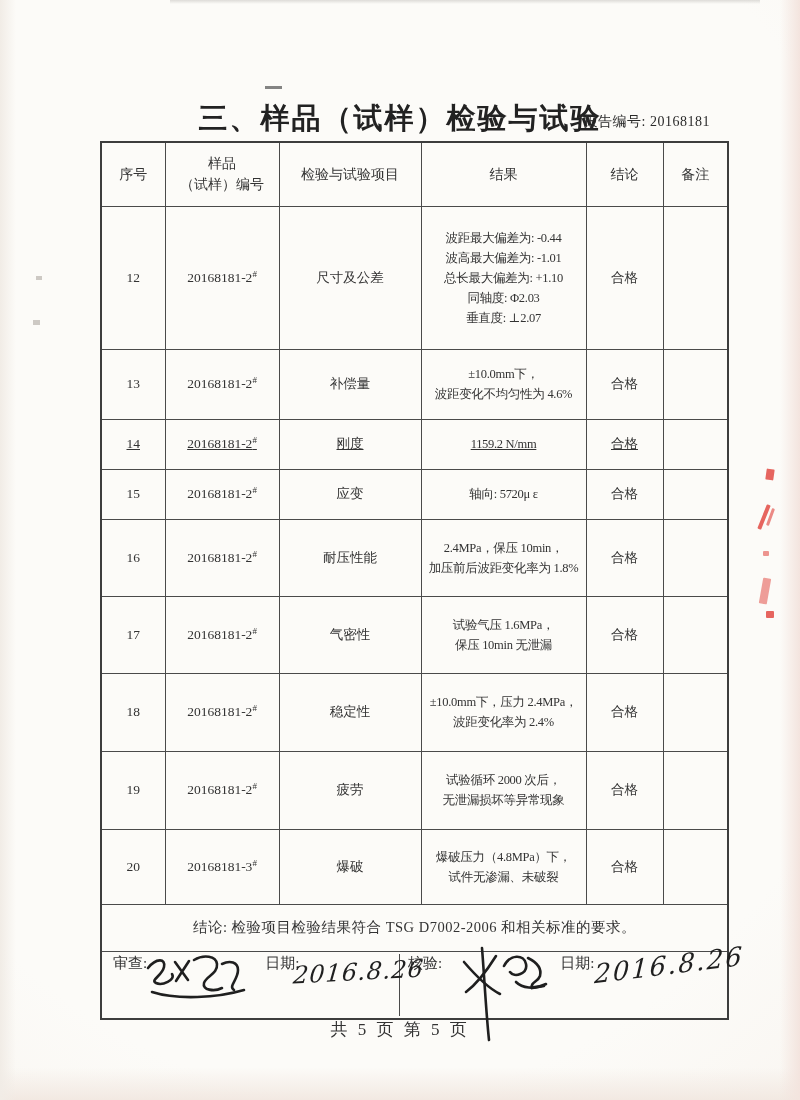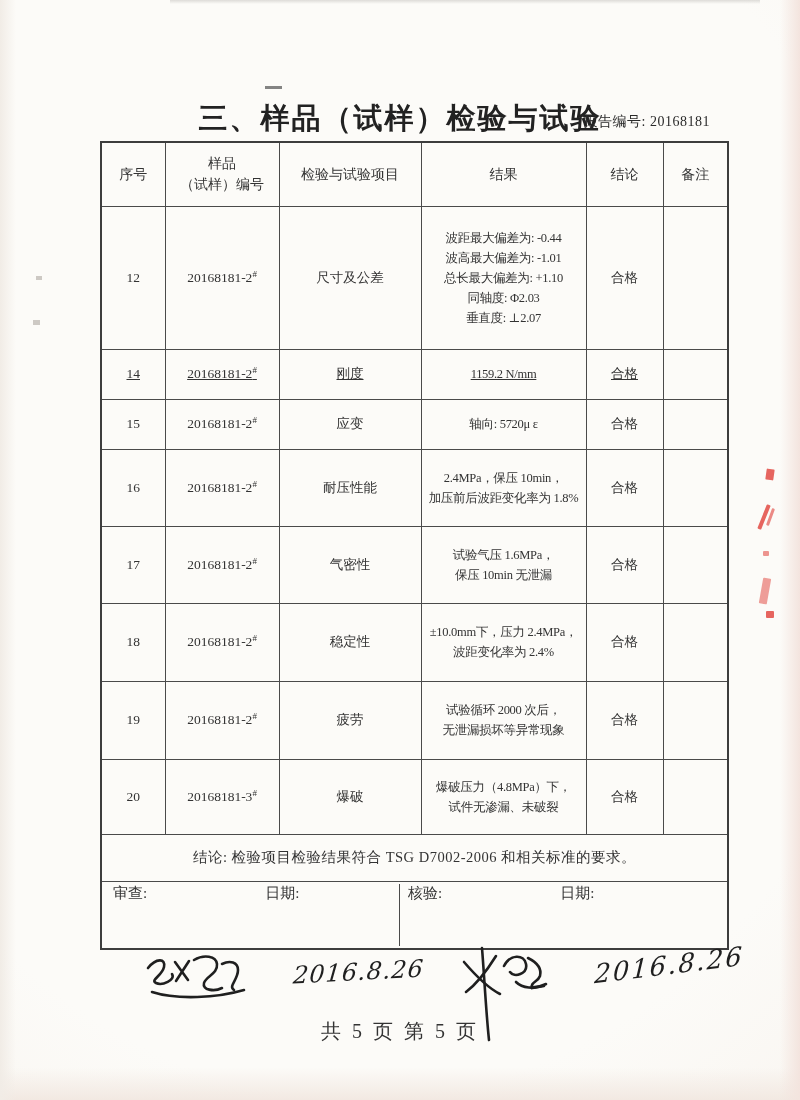--- a/index.html
+++ b/index.html
@@ -60,21 +60,21 @@
   .sig-half{display:flex;align-items:flex-start;height:100%;font-size:15px;}
   .sig-half.left{width:47.5%;border-right:1px solid #4a4a4a;}
   .sig-half.right{flex:1;}
   .sig-label{white-space:nowrap;}
   .lbl-review{margin-left:9px;}
   .lbl-review-date{margin-left:118px;}
   .lbl-verify{margin-left:8px;}
   .lbl-verify-date{margin-left:118px;}
   .footer{
     position:absolute;top:1018px;left:0;width:100%;
-    text-align:center;font-size:20px;letter-spacing:3px;color:#333;
+    text-align:center;font-size:17px;letter-spacing:3px;color:#333;
   }
   
   .sig-svg{position:absolute;overflow:visible;}
   .handwrite{
     position:absolute;
     font-family:"DejaVu Serif",serif;font-style:italic;
     color:#1f1f1f;white-space:nowrap;
   }
   .hw-date1{left:293px;top:958px;font-size:24px;transform:rotate(-3deg) skewX(-8deg);letter-spacing:1px;}
   .hw-date2{left:594px;top:950px;font-size:26px;transform:rotate(-7deg) skewX(-10deg);letter-spacing:2px;}
@@ -128,20 +128,31 @@
         <tr style="height: 143px;">
           <td class="c-no">12</td>
           <td class="c-sample">20168181-2<sup class="hash">#</sup></td>
           <td class="c-item">尺寸及公差</td>
           <td class="c-result">
             <div class="rline">波距最大偏差为: -0.44</div>
             <div class="rline">波高最大偏差为: -1.01</div>
             <div class="rline">总长最大偏差为: +1.10</div>
             <div class="rline">同轴度: Φ2.03</div>
             <div class="rline">垂直度: ⊥2.07</div>
+          </td>
+          <td class="c-conclusion">合格</td>
+          <td class="c-remark"></td>
+        </tr>
+        <tr style="height: 70px;">
+          <td class="c-no">13</td>
+          <td class="c-sample">20168181-2<sup class="hash">#</sup></td>
+          <td class="c-item">补偿量</td>
+          <td class="c-result">
+            <div class="rline">±10.0mm下，</div>
+            <div class="rline">波距变化不均匀性为 4.6%</div>
           </td>
           <td class="c-conclusion">合格</td>
           <td class="c-remark"></td>
         </tr>
         <tr style="height: 50px; text-decoration: underline;">
           <td class="c-no">14</td>
           <td class="c-sample">20168181-2<sup class="hash">#</sup></td>
           <td class="c-item">刚度</td>
           <td class="c-result">
             <div class="rline">1159.2 N/mm</div>

